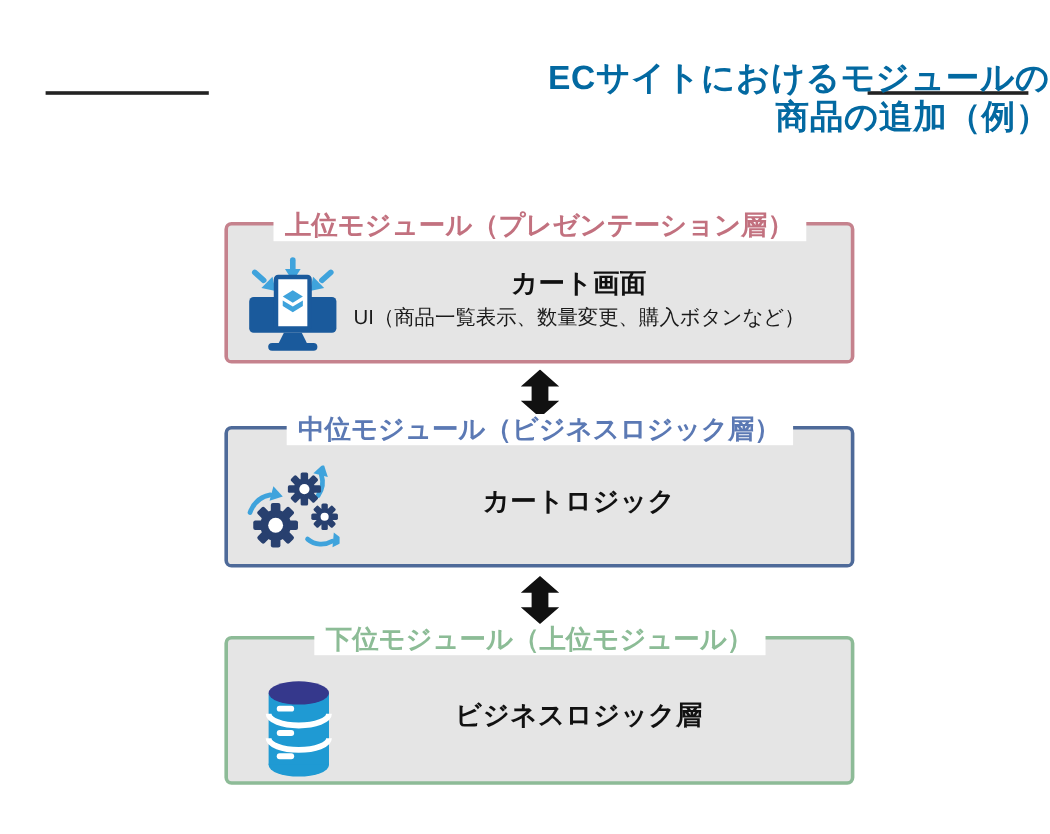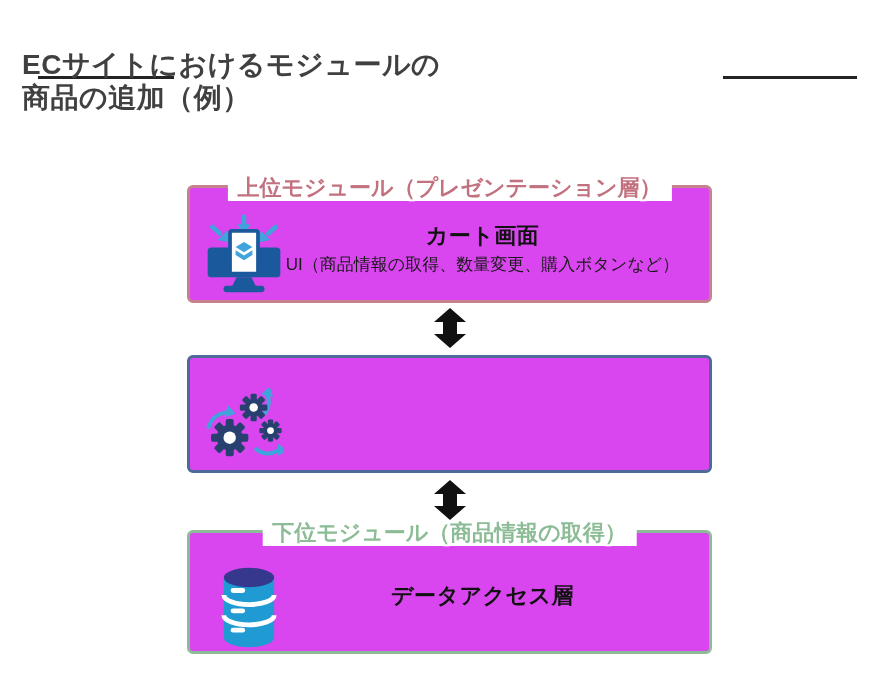--- a/index.html
+++ b/index.html
@@ -2,31 +2,31 @@
 <html><head>
 <meta charset="utf-8">
 <style>
   * { margin:0; padding:0; box-sizing:border-box; }
   body { background:#fff; }
   .canvas {
     position:relative; width:875px; height:695px; background:#ffffff;
     font-family:"Liberation Sans","DejaVu Sans",sans-serif; overflow:hidden;
   }
   .page-title {
-    position:absolute; left:22px; right:0; top:48px; text-align:left;
-    font-size:28px; line-height:33px; font-weight:bold; color:#404040;
+    position:absolute; left:22px; right:0; top:48px; text-align:right;
+    font-size:28px; line-height:33px; font-weight:bold; color:#0369a1;
     letter-spacing:0.5px;
   }
   .deco-line { position:absolute; top:76px; height:3px; background:#232323; }
   .deco-line.left  { left:38px;  width:136px; }
   .deco-line.right { right:18px; width:134px; }
 
   .module {
     position:absolute; left:187px; width:525px;
-    background:#d946ef; border:3px solid #c4b5fd; border-radius:6px;
+    background:#e5e5e5; border:3px solid #c4b5fd; border-radius:6px;
   }
   .module.m0 { top:185px; height:118px; }
   .module.m1 { top:355px; height:118px; }
   .module.m2 { top:530px; height:124px; }
 
   .module-header {
     position:absolute; top:-13px; left:50%; transform:translateX(-50%);
     background:#ffffff; padding:0 10px; white-space:nowrap;
     font-size:22px; font-weight:bold; line-height:26px;
     text-shadow:
@@ -82,31 +82,32 @@
         <rect x="5" y="36" width="78" height="32" rx="4" fill="#1a5a9c"></rect>
         <path d="M36,68 L52,68 L57,78 L31,78 Z" fill="#1a5a9c"></path>
         <rect x="22" y="77" width="44" height="7" rx="3.5" fill="#1a5a9c"></rect>
         <rect x="29" y="18" width="30" height="46" rx="2" fill="#ffffff" stroke="#1a5a9c" stroke-width="4"></rect>
         <polygon points="44,30 53,35.5 44,41 35,35.5" fill="#3fa3dc"></polygon>
         <path d="M35,39 L44,44.5 L53,39 L53,44 L44,49.5 L35,44 Z" fill="#3fa3dc"></path>
       </svg>
     </div>
     <div class="module-content">
       <div class="module-name">カート画面</div>
-      <div class="module-desc">UI（商品情報の取得、数量変更、購入ボタンなど）</div>
+      <div class="module-desc">UI（商品一覧表示、数量変更、購入ボタンなど）</div>
     </div>
   </div>
 
   <div class="updown-arrow a0">
     <svg width="36" height="40" viewBox="0 0 36 40">
       <polygon points="18,0 34,14 25,14 25,26 34,26 18,40 2,26 11,26 11,14 2,14" fill="#111111"></polygon>
     </svg>
   </div>
 
   <div class="module m1" style="border-color: rgb(78, 106, 153);">
+    <div class="module-header" style="color: rgb(91, 121, 180);">中位モジュール（ビジネスロジック層）</div>
     <div class="module-icon">
       <svg width="80" height="71" viewBox="0 0 90 80">
         <g stroke="#3fa3dc" stroke-width="4.5" stroke-linecap="round" fill="none">
           <path d="M6,44 C10,33 17,29 25,27.5"></path>
           <path d="M70,28 C74,22 75,15 73,9"></path>
           <path d="M60,69 C67,75 76,75 83,71"></path>
         </g>
         <g fill="#3fa3dc">
           <polygon points="0,8 -7,-3 7,-3" transform="translate(29,27) rotate(-75)"></polygon>
           <polygon points="0,8 -7,-3 7,-3" transform="translate(73,6) rotate(195)"></polygon>
@@ -144,41 +145,42 @@
           <rect x="-3" y="-12.5" width="6" height="6.5" rx="1.5" transform="rotate(135)"></rect>
           <rect x="-3" y="-12.5" width="6" height="6.5" rx="1.5" transform="rotate(180)"></rect>
           <rect x="-3" y="-12.5" width="6" height="6.5" rx="1.5" transform="rotate(225)"></rect>
           <rect x="-3" y="-12.5" width="6" height="6.5" rx="1.5" transform="rotate(270)"></rect>
           <rect x="-3" y="-12.5" width="6" height="6.5" rx="1.5" transform="rotate(315)"></rect>
           <circle r="3.8" fill="#ffffff"></circle>
         </g>
       </svg>
     </div>
     <div class="module-content">
+      <div class="module-name">カートロジック</div>
     </div>
   </div>
 
   <div class="updown-arrow a1">
     <svg width="36" height="40" viewBox="0 0 36 40">
       <polygon points="18,0 34,14 25,14 25,26 34,26 18,40 2,26 11,26 11,14 2,14" fill="#111111"></polygon>
     </svg>
   </div>
 
   <div class="module m2" style="border-color: rgb(141, 187, 151);">
-    <div class="module-header" style="color: rgb(140, 188, 150);">下位モジュール（商品情報の取得）</div>
+    <div class="module-header" style="color: rgb(140, 188, 150);">下位モジュール（上位モジュール）</div>
     <div class="module-icon">
       <svg width="62" height="89" viewBox="0 0 64 92">
         <ellipse cx="32" cy="78" rx="26" ry="10" fill="#1f9ad3"></ellipse>
         <rect x="6" y="16" width="52" height="62" fill="#1f9ad3"></rect>
         <path d="M6,34 A26,10 0 0 0 58,34" stroke="#ffffff" stroke-width="5" fill="none"></path>
         <path d="M6,55 A26,10 0 0 0 58,55" stroke="#ffffff" stroke-width="5" fill="none"></path>
         <ellipse cx="32" cy="16" rx="26" ry="10" fill="#35388c"></ellipse>
         <rect x="13" y="27" width="15" height="5" rx="2.5" fill="#ffffff"></rect>
         <rect x="13" y="48" width="15" height="5" rx="2.5" fill="#ffffff"></rect>
         <rect x="13" y="68" width="15" height="5" rx="2.5" fill="#ffffff"></rect>
       </svg>
     </div>
     <div class="module-content">
-      <div class="module-name">データアクセス層</div>
+      <div class="module-name">ビジネスロジック層</div>
     </div>
   </div>
 
 </div>
 
 </body></html>

